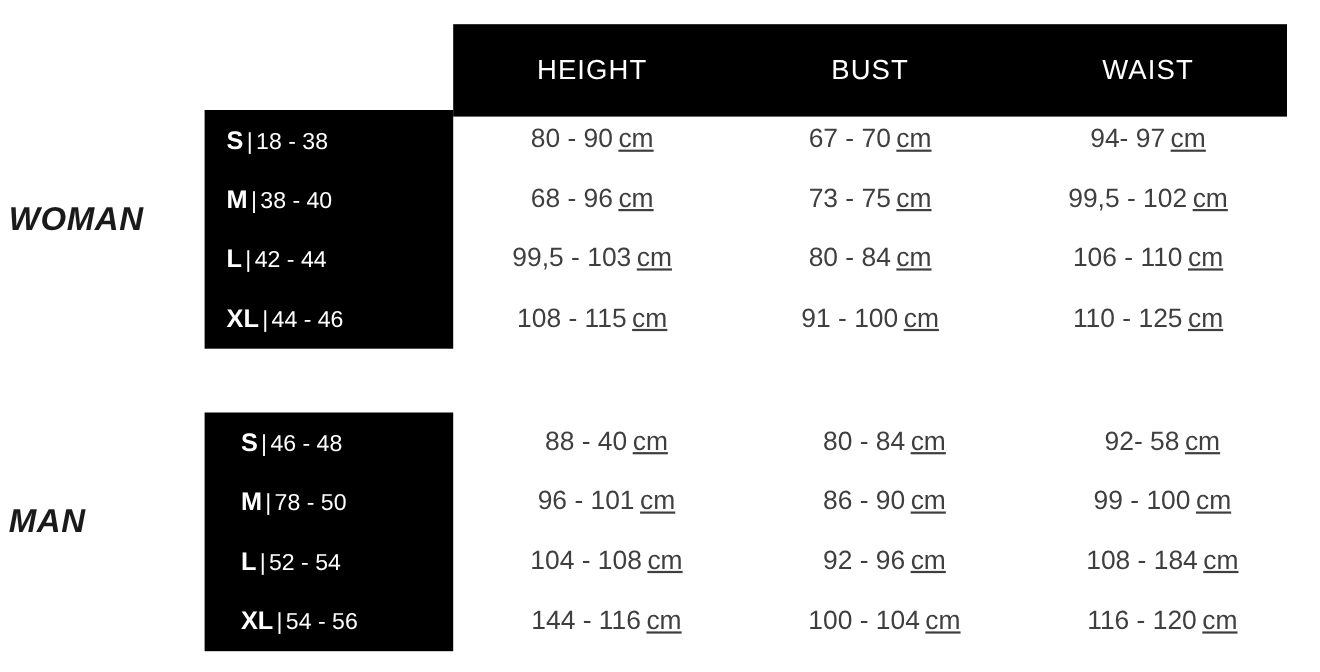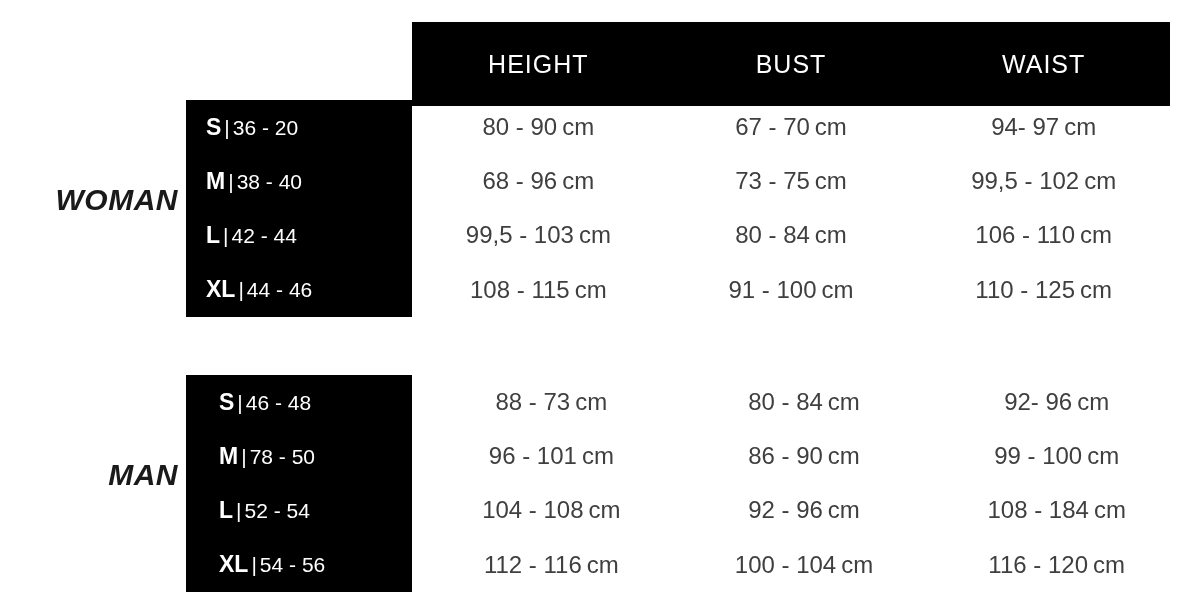--- a/index.html
+++ b/index.html
@@ -49,21 +49,21 @@
   }
 
   
   .group-label {
     position: absolute;
     font-style: italic;
     font-weight: bold;
     font-size: 30px;
     color: #1a1a1a;
     letter-spacing: 0.5px;
-    text-align: right;
+    text-align: left;
     width: 170px;
     left: 8px;
   }
   .group-label.woman { top: 183px; }
   .group-label.man   { top: 458px; }
 
   
   .size-block {
     position: absolute;
     left: 186px;
@@ -116,20 +116,21 @@
     font-size: 24px;
     color: #3f3f3f;
     white-space: nowrap;
   }
   .cell-val .num {
     font-weight: normal;
   }
   .cell-val .unit {
     font-weight: normal;
     padding-left: 5px;
+    text-decoration: underline;
   }
 </style>
 </head>
 <body>
 
 <div class="sheet">
 
   <div class="header-band"></div>
 
   <div class="header-cells">
@@ -141,21 +142,21 @@
   <div class="size-block woman"></div>
   <div class="size-block man"></div>
 
   <div class="group-label woman">WOMAN</div>
   <div class="group-label man">MAN</div>
 
   <div class="group woman">
 
     <div class="row">
       <div class="cell-size">
-        <span class="sz">S</span><span class="sep">|</span><span class="rng">36 - 20</span>
+        <span class="sz">S</span><span class="sep">|</span><span class="rng">18 - 38</span>
       </div>
       <div class="cell-val">
         <span class="num">80 - 90</span><span class="unit">cm</span>
       </div>
       <div class="cell-val">
         <span class="num">67 - 70</span><span class="unit">cm</span>
       </div>
       <div class="cell-val">
         <span class="num">94- 97</span><span class="unit">cm</span>
       </div>
@@ -208,27 +209,27 @@
 
   </div>
 
   <div class="group man">
 
     <div class="row">
       <div class="cell-size">
         <span class="sz">S</span><span class="sep">|</span><span class="rng">46 - 48</span>
       </div>
       <div class="cell-val">
-        <span class="num">88 - 73</span><span class="unit">cm</span>
+        <span class="num">88 - 40</span><span class="unit">cm</span>
       </div>
       <div class="cell-val">
         <span class="num">80 - 84</span><span class="unit">cm</span>
       </div>
       <div class="cell-val">
-        <span class="num">92- 96</span><span class="unit">cm</span>
+        <span class="num">92- 58</span><span class="unit">cm</span>
       </div>
     </div>
 
     <div class="row">
       <div class="cell-size">
         <span class="sz">M</span><span class="sep">|</span><span class="rng">78 - 50</span>
       </div>
       <div class="cell-val">
         <span class="num">96 - 101</span><span class="unit">cm</span>
       </div>
@@ -253,21 +254,21 @@
       <div class="cell-val">
         <span class="num">108 - 184</span><span class="unit">cm</span>
       </div>
     </div>
 
     <div class="row">
       <div class="cell-size">
         <span class="sz">XL</span><span class="sep">|</span><span class="rng">54 - 56</span>
       </div>
       <div class="cell-val">
-        <span class="num">112 - 116</span><span class="unit">cm</span>
+        <span class="num">144 - 116</span><span class="unit">cm</span>
       </div>
       <div class="cell-val">
         <span class="num">100 - 104</span><span class="unit">cm</span>
       </div>
       <div class="cell-val">
         <span class="num">116 - 120</span><span class="unit">cm</span>
       </div>
     </div>
 
   </div>

